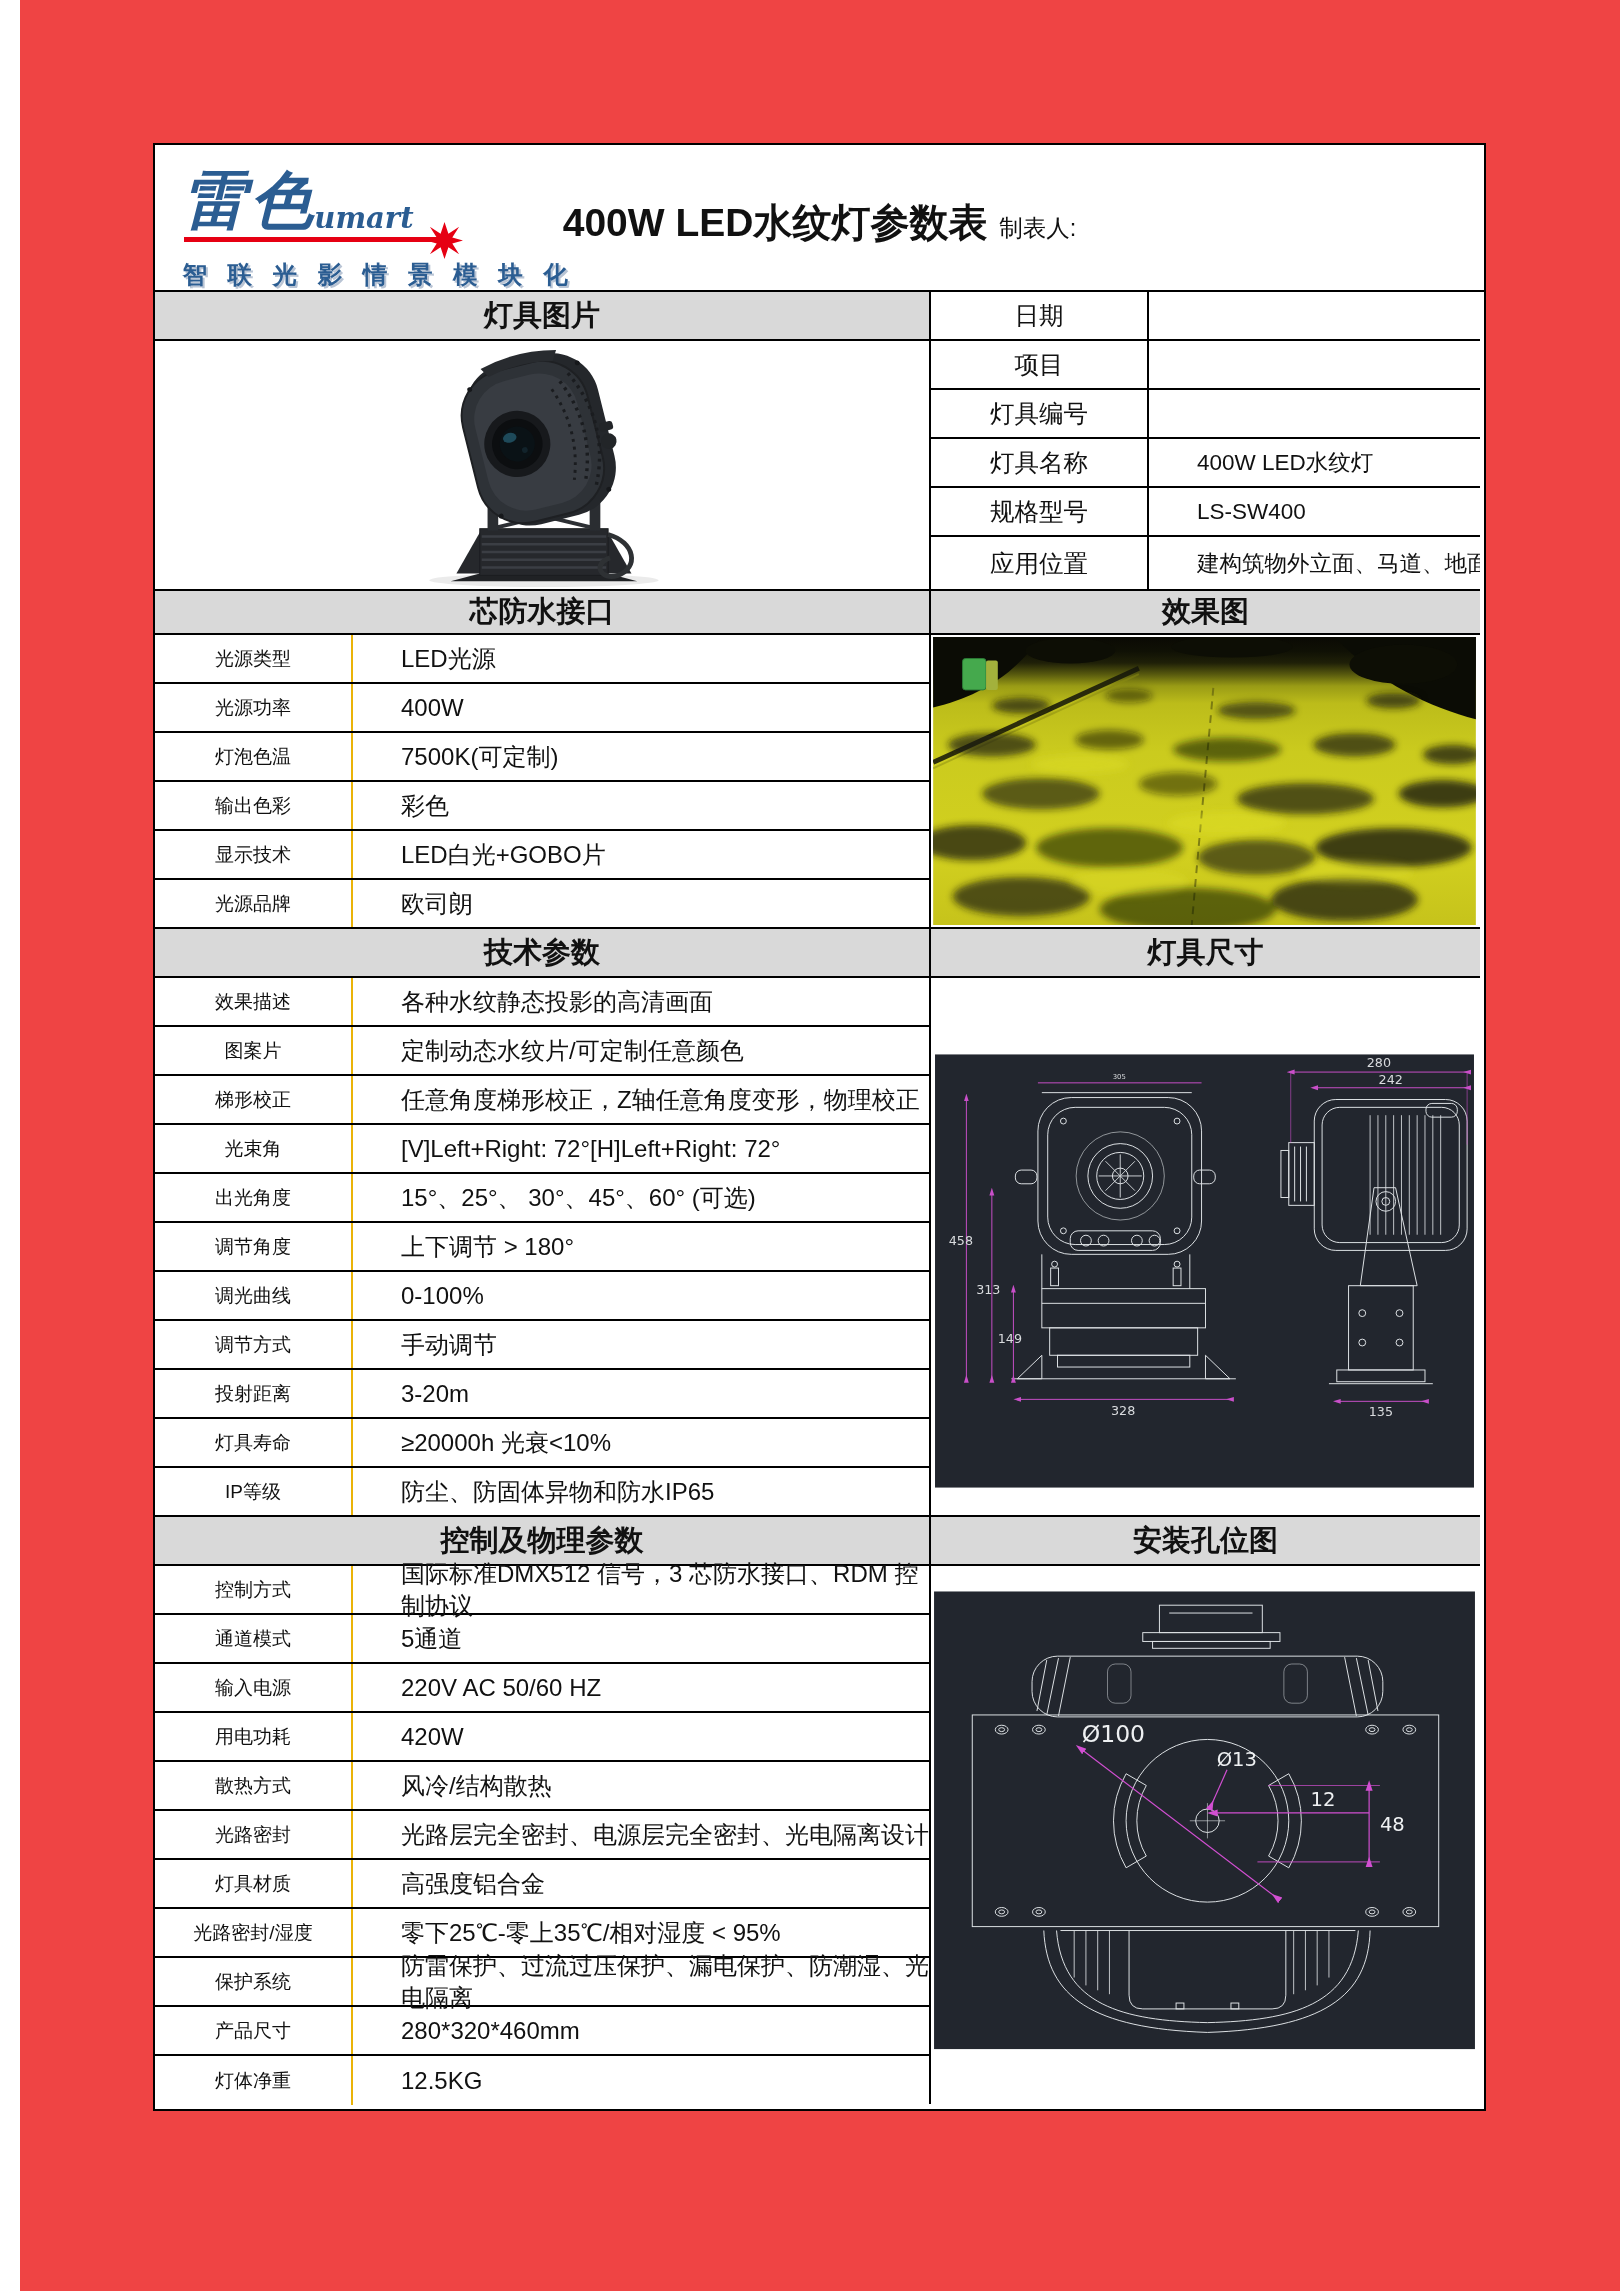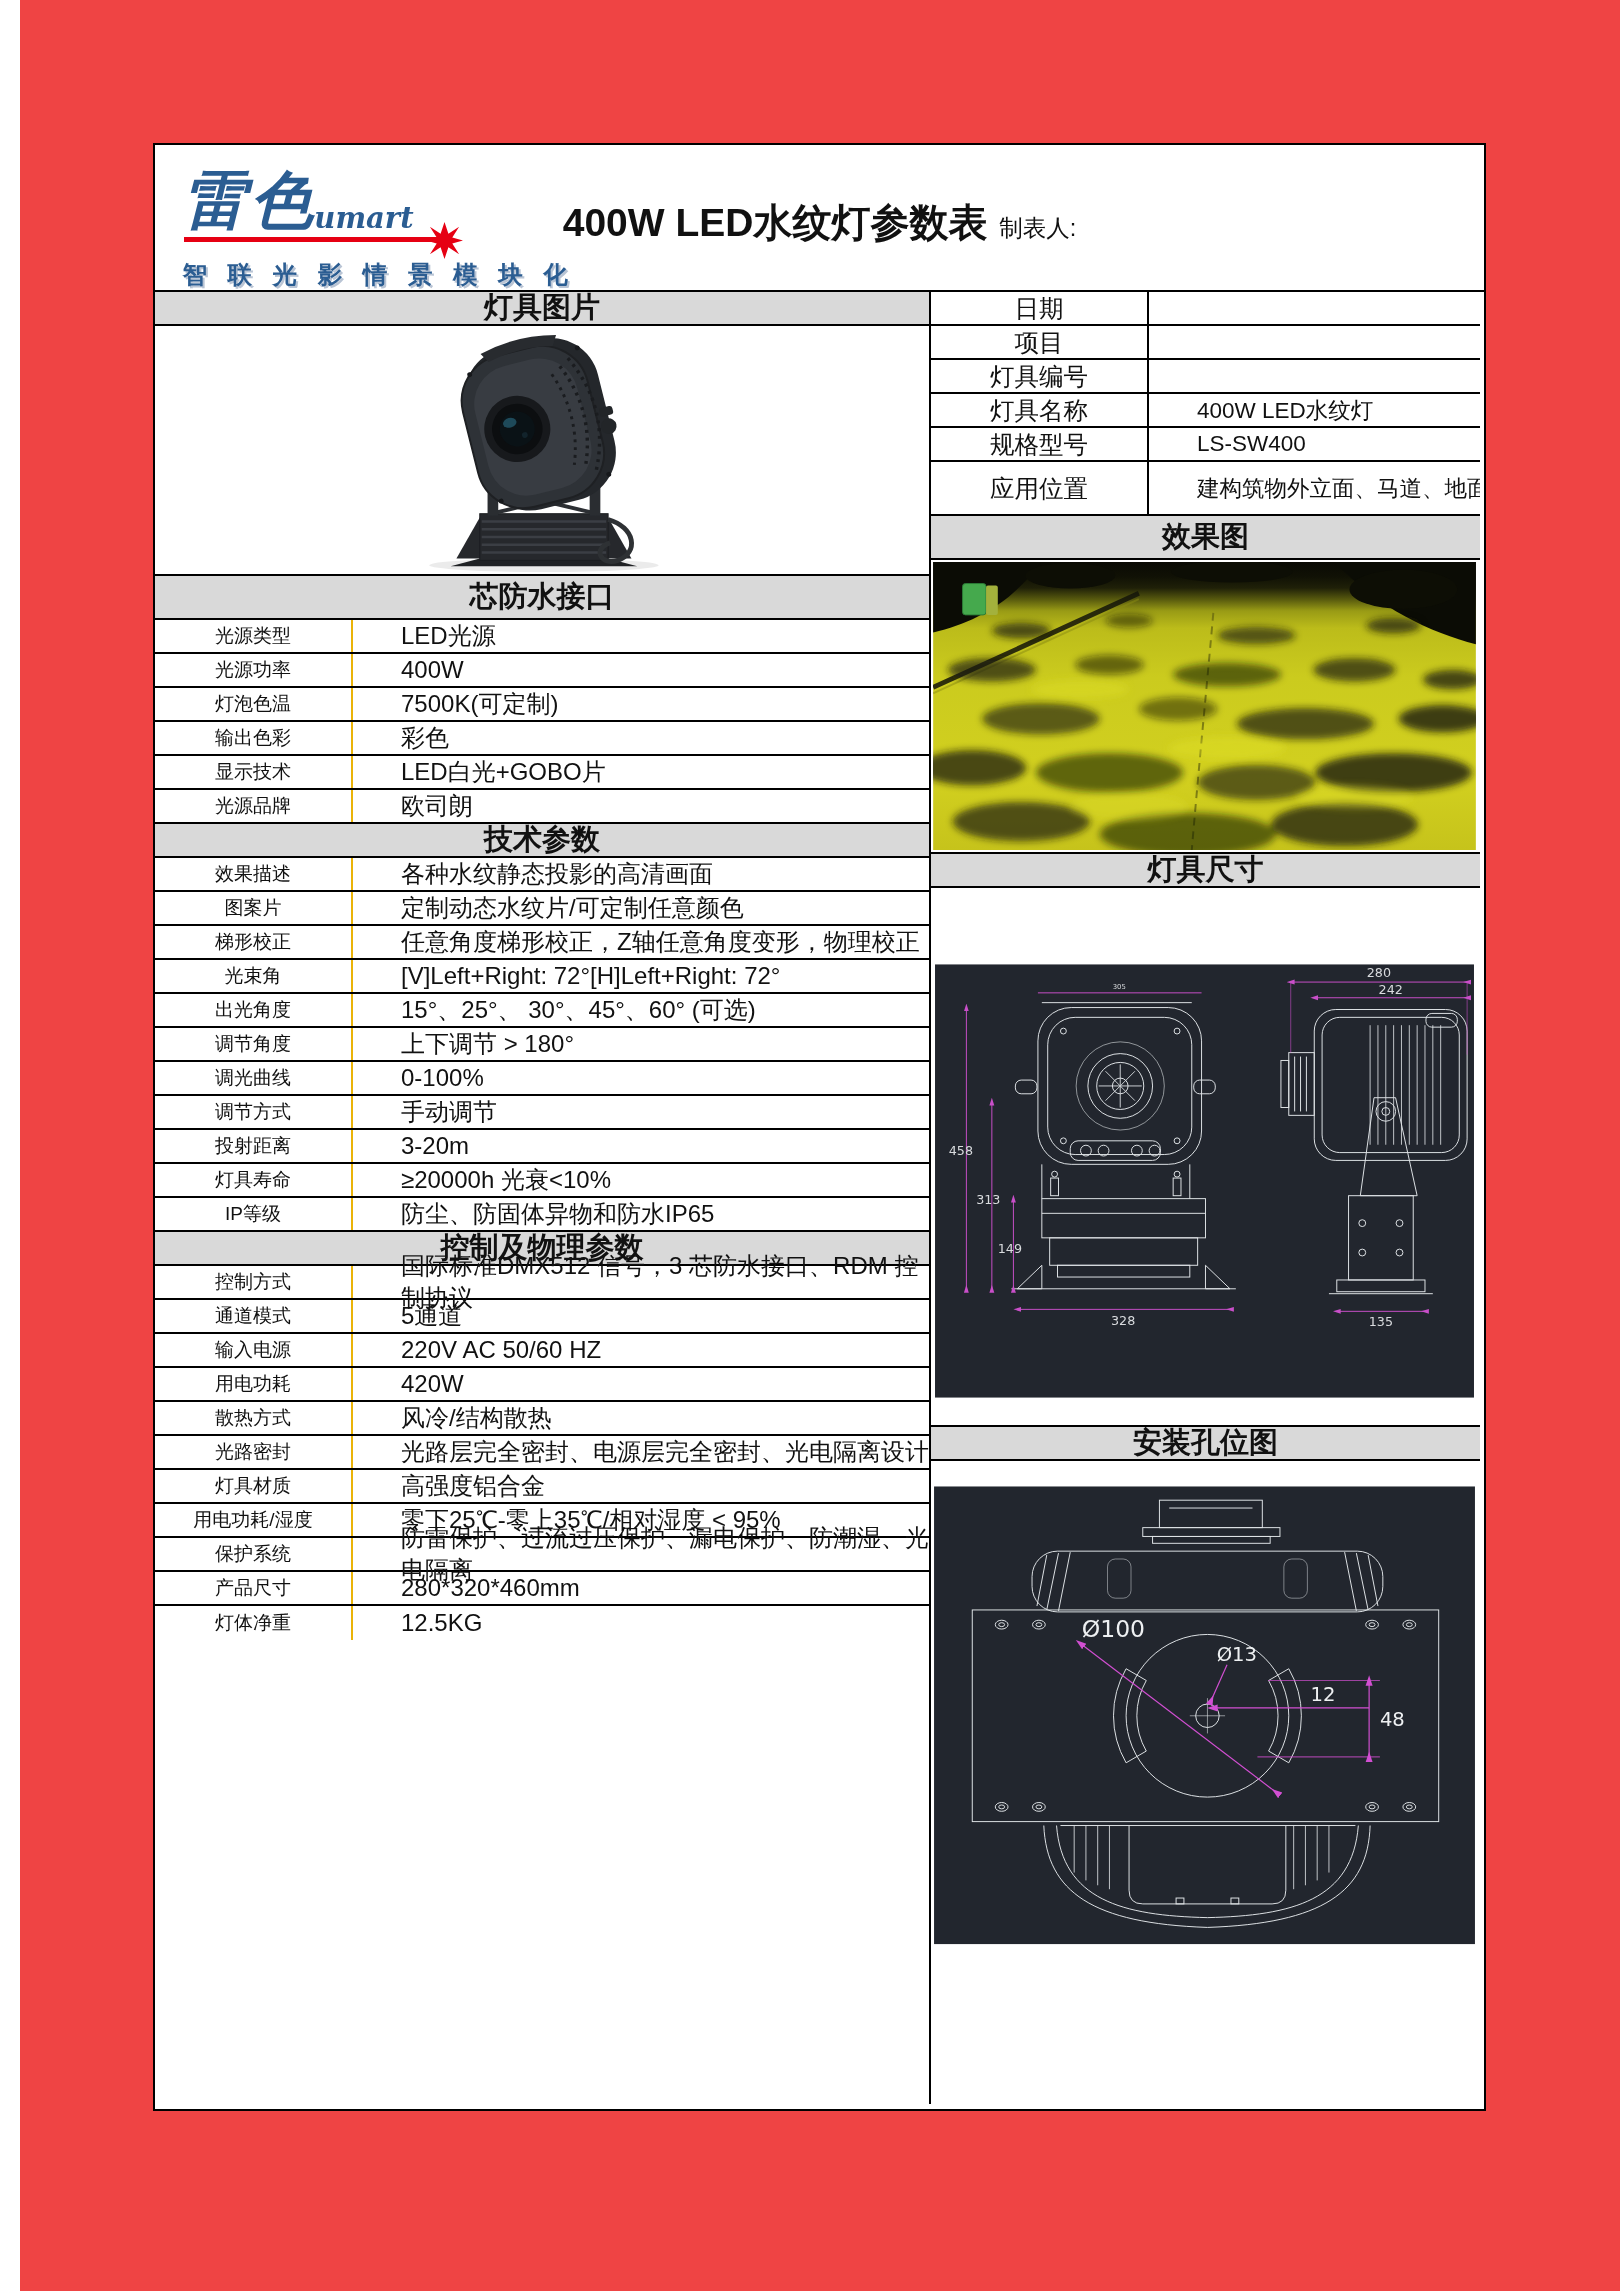--- a/index.html
+++ b/index.html
@@ -22,21 +22,21 @@
   .titlewrap{position:absolute;left:50%;top:51px;transform:translateX(-50%);white-space:nowrap;}
   .title{font-size:39px;font-weight:bold;}
   .preparer{font-size:23.5px;margin-left:11.8px;}
   
   .tbody{display:flex;height:1812px;}
   .col-l{width:776px;border-right:2px solid #000;box-sizing:border-box;}
   .col-r{width:549px;}
   .sechdr{background:#d9d9d9;border-bottom:2px solid #000;box-sizing:border-box;
           display:flex;align-items:center;justify-content:center;
           font-weight:bold;font-size:29px;}
-  .h45{height:44px}.h50{height:34px}.h55{height:54px}
+  .h45{height:44px}.h50{height:49px}.h55{height:54px}
   .trow{display:flex;border-bottom:2px solid #000;box-sizing:border-box;gap:48px;}
   .lbl-l{width:198px;border-right:2px solid #eab308;box-sizing:border-box;
          display:flex;align-items:center;justify-content:center;font-size:19px;text-align:center;}
   .val-l{flex:1;display:flex;align-items:center;padding-left:0;font-size:24px;}
   .lbl-r{width:218px;border-right:2px solid #000;box-sizing:border-box;
          display:flex;align-items:center;justify-content:center;font-size:24.5px;}
   .val-r{flex:1;display:flex;align-items:center;padding-left:0;font-size:22.5px;white-space:nowrap;overflow:hidden;}
   .photo-cell{height:250px;border-bottom:2px solid #000;box-sizing:border-box;
               display:flex;align-items:center;justify-content:center;background:#fff;}
   .img-cell{border-bottom:2px solid #000;box-sizing:border-box;position:relative;
@@ -212,21 +212,21 @@
           </div>
         <div class="trow h50">
             <div class="lbl-l">光路密封</div>
             <div class="val-l">光路层完全密封、电源层完全密封、光电隔离设计</div>
           </div>
         <div class="trow h50">
             <div class="lbl-l">灯具材质</div>
             <div class="val-l">高强度铝合金</div>
           </div>
         <div class="trow h50">
-            <div class="lbl-l">用电功耗/湿度</div>
+            <div class="lbl-l">光路密封/湿度</div>
             <div class="val-l">零下25℃-零上35℃/相对湿度 &lt; 95%</div>
           </div>
         <div class="trow h50">
             <div class="lbl-l">保护系统</div>
             <div class="val-l">防雷保护、过流过压保护、漏电保护、防潮湿、光电隔离</div>
           </div>
         <div class="trow h50">
             <div class="lbl-l">产品尺寸</div>
             <div class="val-l">280*320*460mm</div>
           </div>

